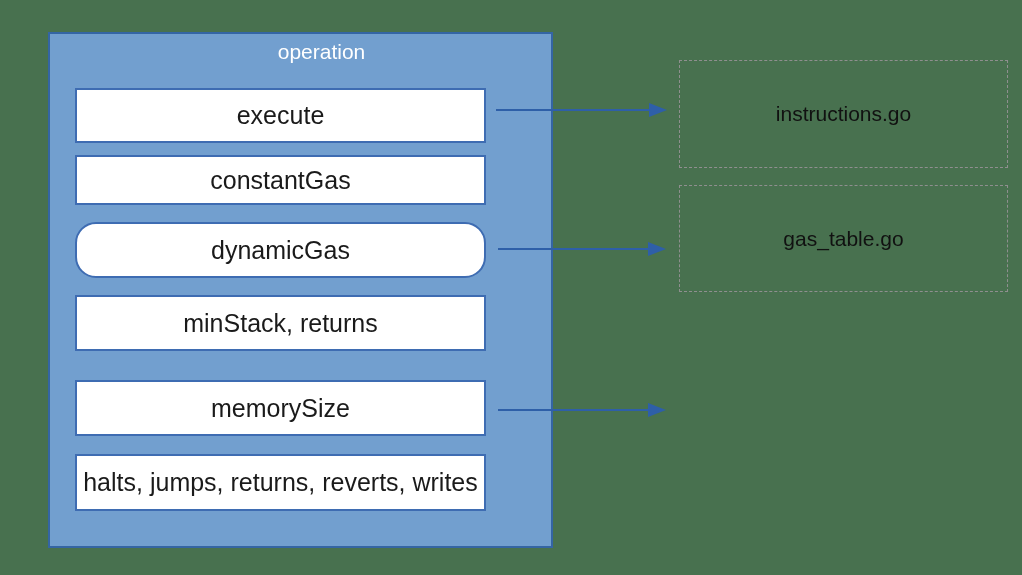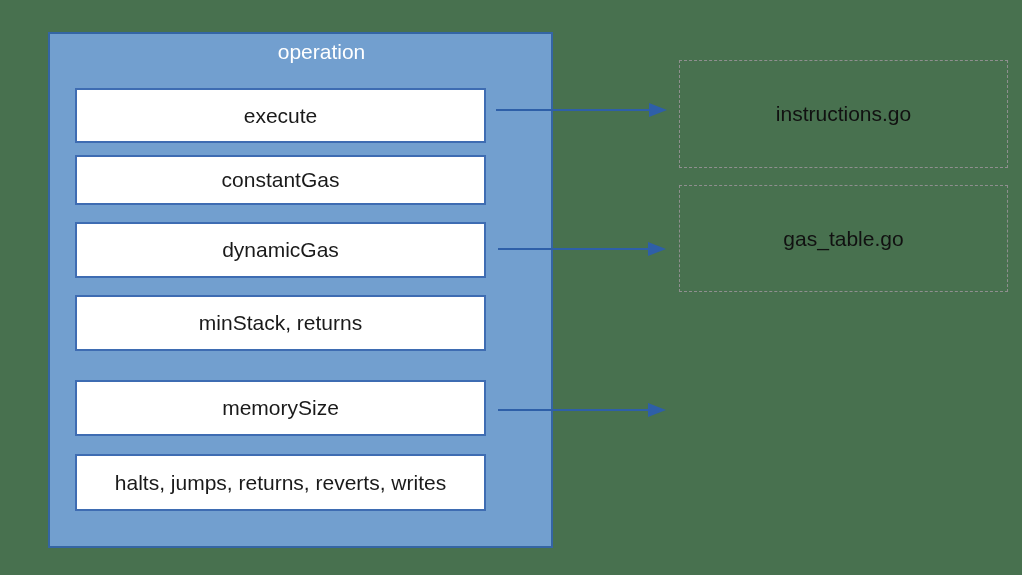--- a/index.html
+++ b/index.html
@@ -48,27 +48,27 @@
   }
   .field {
     position: absolute;
     left: 25px;
     width: 411px;
     background: var(--color-field-fill);
     border: 2px solid var(--color-field-border);
     display: flex;
     align-items: center;
     justify-content: center;
-    font-size: 21px;
+    font-size: 25px;
     color: var(--color-field-text);
     white-space: nowrap;
   }
   .field-1 { top: 54px;  height: 55px; }
   .field-2 { top: 121px; height: 50px; }
-  .field-3 { top: 188px; height: 56px; }
+  .field-3 { top: 188px; height: 56px; border-radius: 21px; }
   .field-4 { top: 261px; height: 56px; }
   .field-5 { top: 346px; height: 56px; }
   .field-6 { top: 420px; height: 57px; }
   .file-box {
     position: absolute;
     width: 329px;
     background: transparent;
     border: 1px dashed var(--color-file-border);
     display: flex;
     align-items: center;

